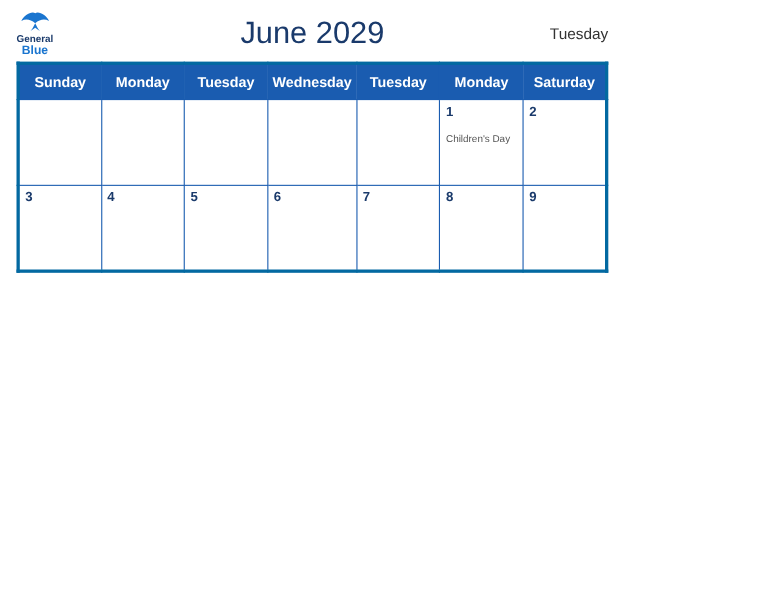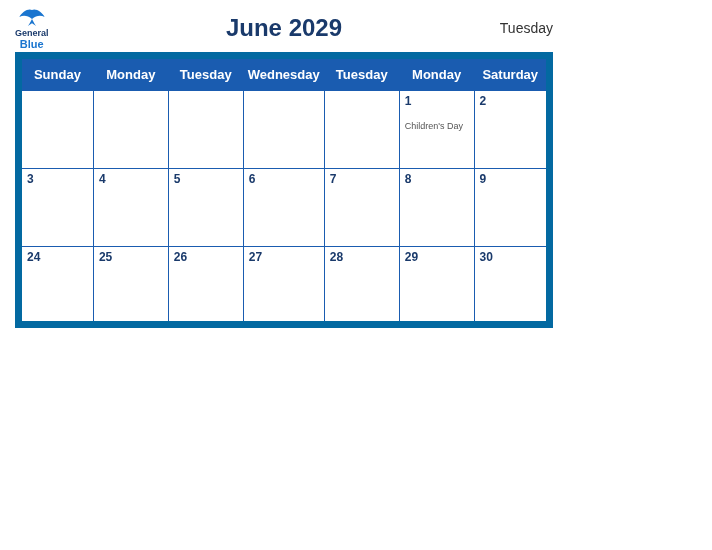--- a/index.html
+++ b/index.html
@@ -43,35 +43,35 @@
       font-size: 11px;
       color: #1a75cf;
       font-weight: bold;
     }
     .logo-bird {
       width: 28px;
       height: 22px;
       margin-bottom: 1px;
     }
     .title {
-      font-size: 24px;
-      font-weight: bold;
+      font-size: 28px;
+      font-weight: normal;
       color: #1a3a6b;
       text-align: left;
     }
     .country {
       position: absolute;
       right: 0;
       font-size: 14px;
       color: #333;
     }
     .calendar {
       width: 100%;
       border-collapse: collapse;
-      border: 7px solid #0369a1;
+      border: 3px solid #0369a1;
       padding-left: 15px;
     }
     .calendar th {
       background-color: #1a5cb0;
       color: #fff;
       text-align: center;
       padding: 8px 4px;
       font-size: 13px;
       font-weight: bold;
       border: 1px solid #1a5cb0;
@@ -161,38 +161,15 @@
           <td>
             <span class="day-num">7</span>
           </td>
           <td>
             <span class="day-num">8</span>
           </td>
           <td>
             <span class="day-num">9</span>
           </td>
         </tr>
-        <tr>
-          <td>
-            <span class="day-num">24</span>
-          </td>
-          <td>
-            <span class="day-num">25</span>
-          </td>
-          <td>
-            <span class="day-num">26</span>
-          </td>
-          <td>
-            <span class="day-num">27</span>
-          </td>
-          <td>
-            <span class="day-num">28</span>
-          </td>
-          <td>
-            <span class="day-num">29</span>
-          </td>
-          <td>
-            <span class="day-num">30</span>
-          </td>
-        </tr>
       </tbody>
   </table>
 </div>
 
 </body></html>

